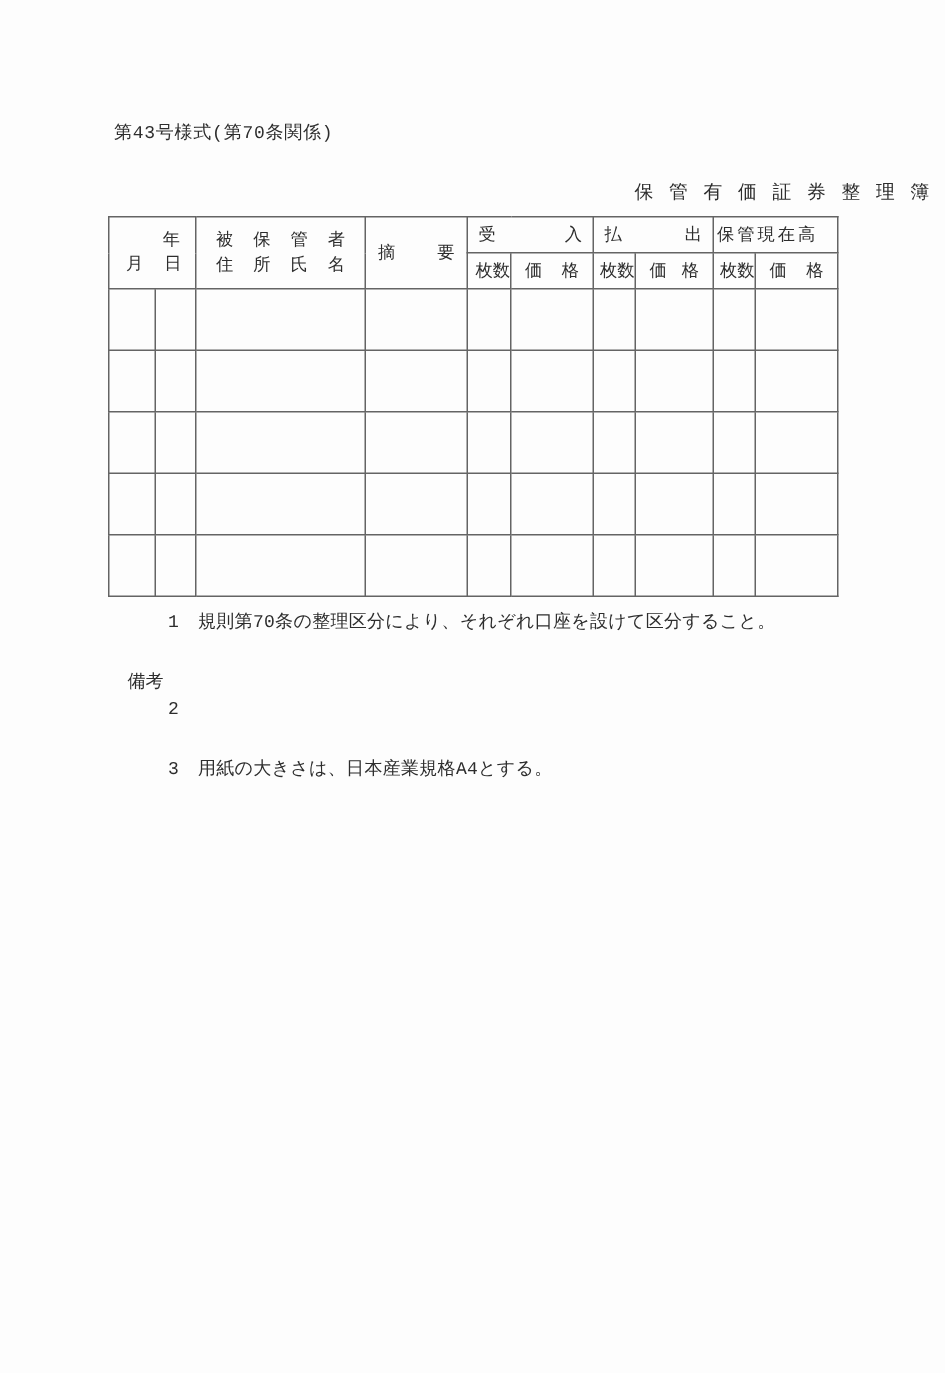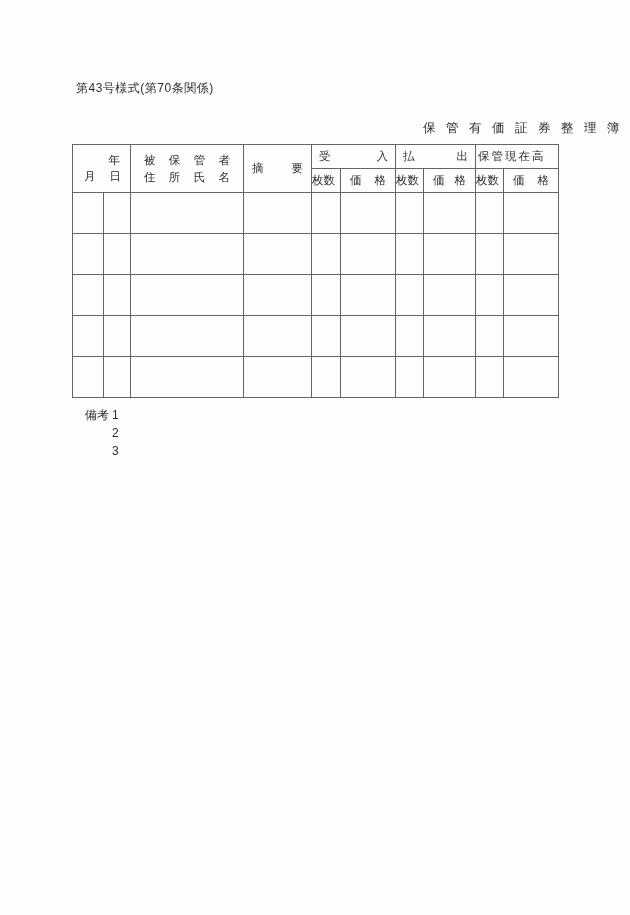--- a/index.html
+++ b/index.html
@@ -1,21 +1,21 @@
 <!DOCTYPE html>
 <html><head>
 <meta charset="utf-8">
 <style>
   html, body { margin: 0; padding: 0; background: #e8e8e8; }
   .page {
     position: relative;
     width: 630px;
     height: 915px;
     background: #fdfdfd;
-    font-family: Liberation Sans, sans-serif;
+    font-family: Liberation Mono, monospace;
     color: #2d2d2d;
     overflow: hidden;
   }
 
   .form-label {
     position: absolute;
     left: 76px;
     top: 80px;
     font-size: 12px;
     letter-spacing: 0.5px;
@@ -82,33 +82,33 @@
 
   
   .spread {
     display: flex;
     justify-content: space-between;
     padding: 0 7px;
   }
   .summary-cell .spread { padding: 0 8px; }
 
   .balance-cell { text-align: left; letter-spacing: 2px; text-indent: 2px; }
-  .count-cell { text-align: left; letter-spacing: 0; }
+  .count-cell { text-align: right; letter-spacing: 0; }
   .price-cell .spread { padding: 0 9px; }
 
   
   .notes {
     position: absolute;
     left: 85px;
     top: 406px;
     font-size: 12px;
     line-height: 18px;
   }
   .note-row { display: flex; white-space: nowrap; }
-  .note-label { width: 27px; flex: 0 0 27px; }
+  .note-label { width: 27px; flex: 0 0 27px; margin-top: 40px; }
   .note-num { width: 20px; flex: 0 0 20px; }
   .note-text { letter-spacing: 0.2px; }
 </style>
 </head>
 <body>
 
 <div class="page">
 
   <div class="form-label">第43号様式(第70条関係)</div>
 
@@ -257,24 +257,26 @@
           <td></td>
           <td></td>
         </tr>
       </tbody>
   </table>
 
   <div class="notes">
     <div class="note-row">
       <span class="note-label">備考</span>
       <span class="note-num">1</span>
+      <span class="note-text">規則第70条の整理区分により、それぞれ口座を設けて区分すること。</span>
     </div>
     <div class="note-row">
       <span class="note-label"></span>
       <span class="note-num">2</span>
     </div>
     <div class="note-row">
       <span class="note-label"></span>
       <span class="note-num">3</span>
+      <span class="note-text">用紙の大きさは、日本産業規格A4とする。</span>
     </div>
   </div>
 
 </div>
 
 </body></html>

